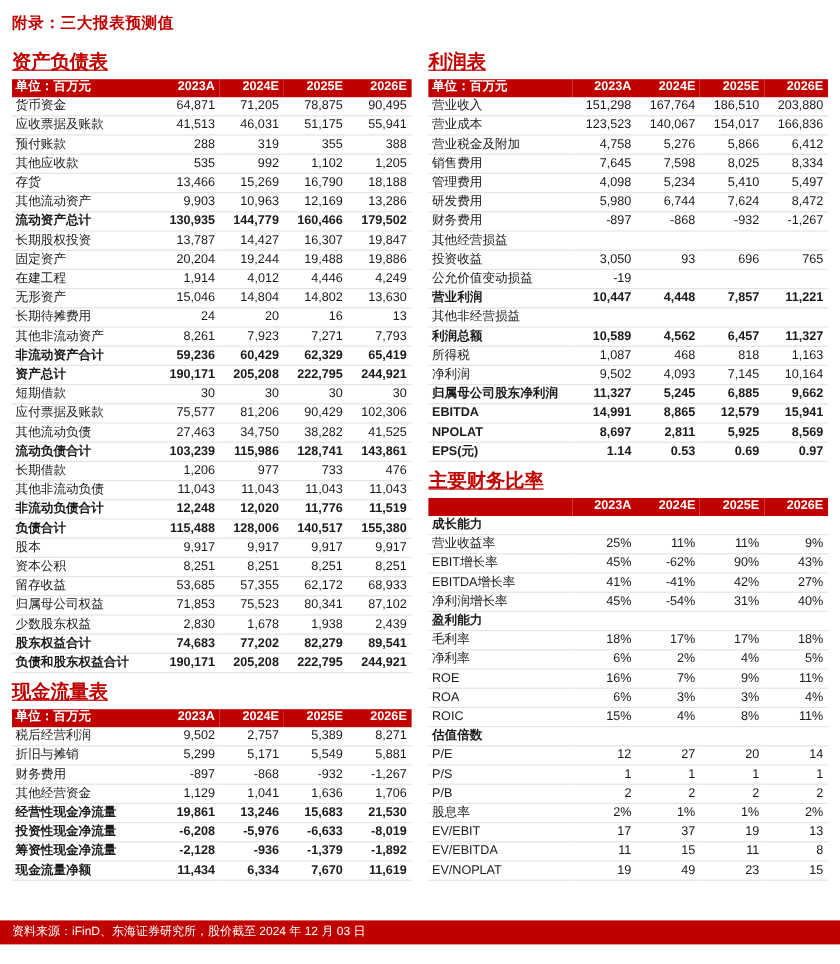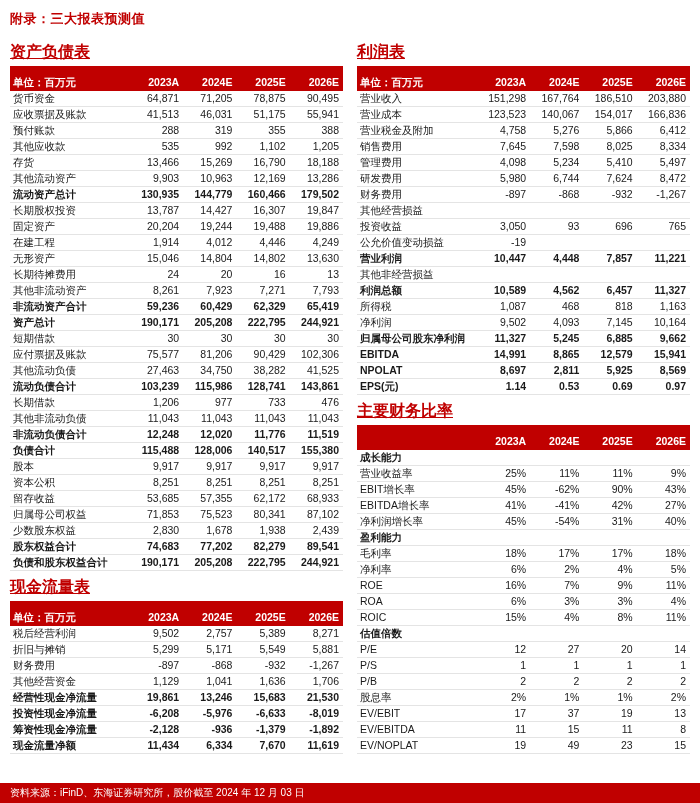--- a/index.html
+++ b/index.html
@@ -7,26 +7,26 @@
   body { font-family:"Liberation Sans","DejaVu Sans",sans-serif; background:#FFFFFF; }
   .page { position:relative; width:700px; height:803px; background:#FFFFFF; padding:8px 10px 0 10px; overflow:hidden; }
   .page-title { color:var(--red); font-size:13px; font-weight:700; padding:2px 0 10px 0; letter-spacing:0.5px; }
   .columns { display:flex; gap:14px; }
   .col { flex:1; min-width:0; }
   .tbl { margin-bottom:6px; }
   .section-title { color:var(--red); font-size:16px; font-weight:700; margin:4px 0 3px 0;text-decoration:underline; }
   table { width:100%; border-collapse:collapse; table-layout:fixed; }
   col.c-label { width:36%; }
   col.c-val { width:16%; }
-  thead th { background:var(--red); color:#FFFFFF; font-size:10.5px; font-weight:700; text-align:right; padding:10px 4px 2px 3px; line-height:13px; white-space:nowrap; }
+  thead th { background:var(--red); color:#FFFFFF; font-size:10.5px; font-weight:700; text-align:right; padding:0 4px 2px 3px; line-height:13px; white-space:nowrap; }
   thead th.label { text-align:left; }
   tbody td { font-size:10.5px; color:var(--text); text-align:right; padding:1px 4px 1px 3px; line-height:13px; border-bottom:1px solid var(--border); white-space:nowrap; overflow:hidden; }
   tbody td.label { text-align:left; }
   tr.bold td { font-weight:700; }
-  .footer { position:absolute; left:0; right:0; bottom:0; height:20px; background:var(--red); color:#FFFFFF; font-size:10px; line-height:20px; padding-left:10px; white-space:nowrap; }
+  .footer { position:absolute; left:0; right:0; bottom:16px; height:20px; background:var(--red); color:#FFFFFF; font-size:10px; line-height:20px; padding-left:10px; white-space:nowrap; }
 </style>
 </head>
 <body>
 
 <div class="page">
 
   <div class="page-title">附录：三大报表预测值</div>
 
   <div class="columns">
 

